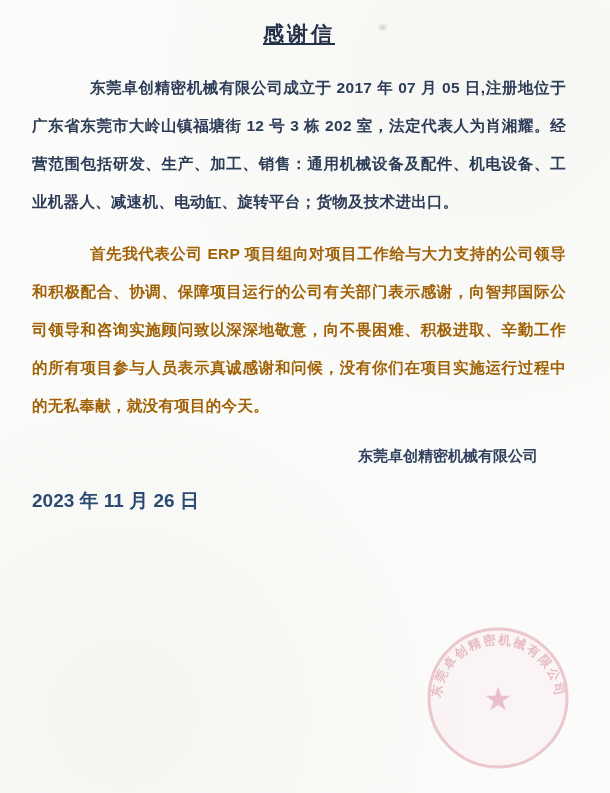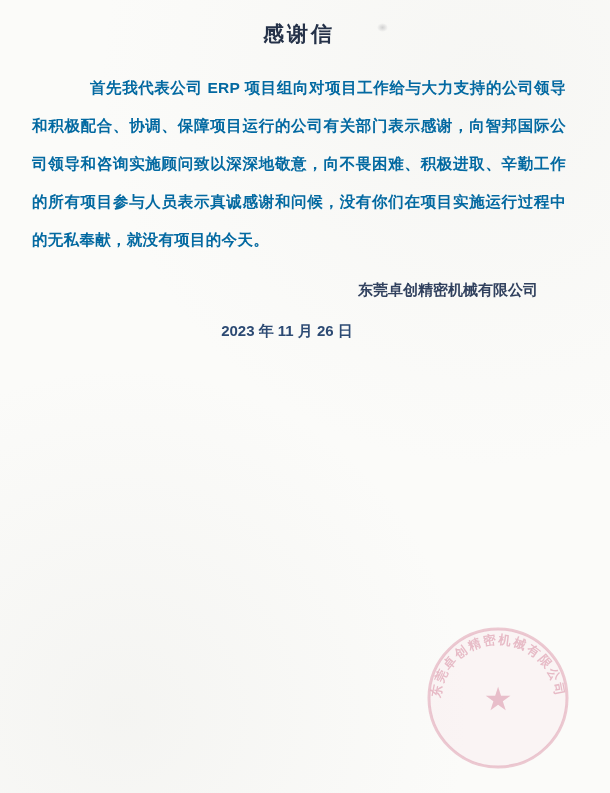--- a/index.html
+++ b/index.html
@@ -24,53 +24,54 @@
     box-sizing: border-box;
     padding: 16px 44px 0 32px;
   }
   .title {
     margin: 4px 0 0 0;
     text-align: center;
     font-size: 21px;
     font-weight: 700;
     letter-spacing: 3px;
     color: #243148;
+    text-decoration: underline;
   }
   .content {
     margin-top: 21px;
   }
   .para {
     margin: 0 0 14px 0;
     font-size: 15.5px;
     line-height: 38px;
     font-weight: 600;
     text-align: justify;
     text-justify: inter-ideograph;
     text-indent: 58px;
     color: #2e3d57;
     letter-spacing: 0.3px;
   }
-  .para.p2 { color: #0369a1; }
+  .para.p2 { color: #a16207; }
   .signature-block {
     margin-top: 22px;
     position: relative;
     z-index: 2;
   }
   .signature {
     text-align: right;
     padding-right: 28px;
     font-size: 15px;
     font-weight: 600;
     color: #31415e;
   }
   .sig-date {
     margin-top: 22px;
-    text-align: center;
+    text-align: left;
     padding-right: 24px;
-    font-size: 15px;
+    font-size: 19px;
     font-weight: 600;
     color: #2c4a73;
   }
   .seal {
     position: absolute;
     left: 422px;
     top: 622px;
     width: 152px;
     height: 152px;
     z-index: 1;
@@ -90,20 +91,21 @@
 </head>
 <body>
 
 <div class="page">
 
   <h1 class="title">感谢信</h1>
 
   <div class="artifact"></div>
 
   <div class="content">
+    <p class="para p1">东莞卓创精密机械有限公司成立于 2017 年 07 月 05 日,注册地位于广东省东莞市大岭山镇福塘街 12 号 3 栋 202 室，法定代表人为肖湘耀。经营范围包括研发、生产、加工、销售：通用机械设备及配件、机电设备、工业机器人、减速机、电动缸、旋转平台；货物及技术进出口。</p>
     <p class="para p2">首先我代表公司 ERP 项目组向对项目工作给与大力支持的公司领导和积极配合、协调、保障项目运行的公司有关部门表示感谢，向智邦国际公司领导和咨询实施顾问致以深深地敬意，向不畏困难、积极进取、辛勤工作的所有项目参与人员表示真诚感谢和问候，没有你们在项目实施运行过程中的无私奉献，就没有项目的今天。</p>
   </div>
 
   <div class="signature-block">
     <div class="signature">东莞卓创精密机械有限公司</div>
     <div class="sig-date">2023 年 11 月 26 日</div>
   </div>
 
 </div>
 

